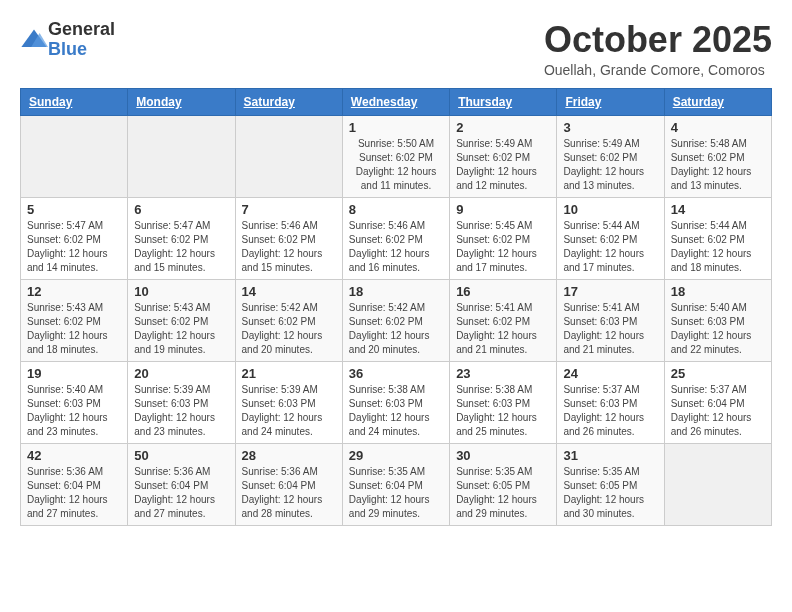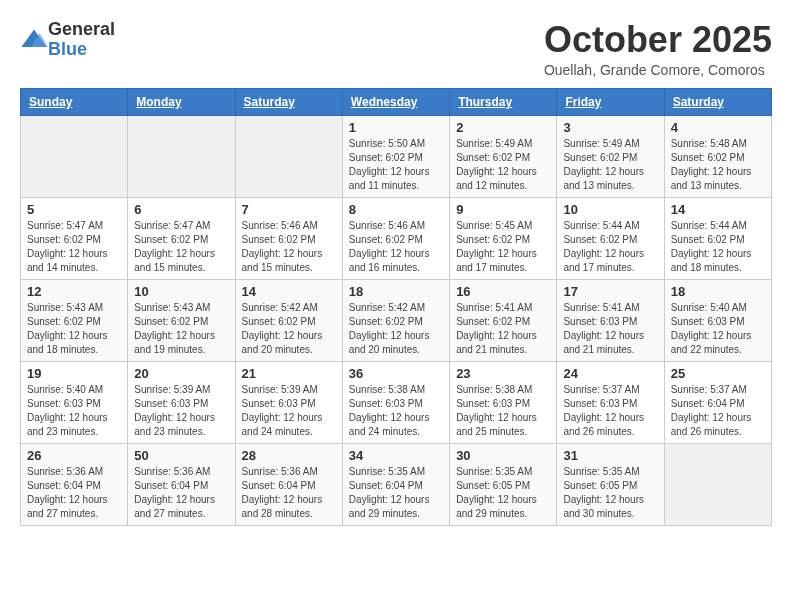--- a/index.html
+++ b/index.html
@@ -131,21 +131,21 @@
         <th>Saturday</th>
       </tr>
   </thead>
   <tbody id="calendar-body">
   <tr class="row-alt">
         <td class="empty-cell"></td>
         <td class="empty-cell"></td>
         <td class="empty-cell"></td>
         <td>
           <span class="day-num">1</span>
-          <div class="day-info" style="white-space: pre-line;">Sunrise: 5:50 AM
+          <div class="day-info" style="white-space: pre-line; text-align: center;">Sunrise: 5:50 AM
 Sunset: 6:02 PM
 Daylight: 12 hours
 and 11 minutes.</div>
         </td>
         <td>
           <span class="day-num">2</span>
           <div class="day-info" style="white-space: pre-line;">Sunrise: 5:49 AM
 Sunset: 6:02 PM
 Daylight: 12 hours
 and 12 minutes.</div>
@@ -313,42 +313,42 @@
         <td>
           <span class="day-num">25</span>
           <div class="day-info" style="white-space: pre-line;">Sunrise: 5:37 AM
 Sunset: 6:04 PM
 Daylight: 12 hours
 and 26 minutes.</div>
         </td>
       </tr>
       <tr class="row-alt">
         <td>
-          <span class="day-num">26</span>
+          <span class="day-num">42</span>
           <div class="day-info" style="white-space: pre-line;">Sunrise: 5:36 AM
 Sunset: 6:04 PM
 Daylight: 12 hours
 and 27 minutes.</div>
         </td>
         <td>
           <span class="day-num">50</span>
           <div class="day-info" style="white-space: pre-line;">Sunrise: 5:36 AM
 Sunset: 6:04 PM
 Daylight: 12 hours
 and 27 minutes.</div>
         </td>
         <td>
           <span class="day-num">28</span>
           <div class="day-info" style="white-space: pre-line;">Sunrise: 5:36 AM
 Sunset: 6:04 PM
 Daylight: 12 hours
 and 28 minutes.</div>
         </td>
         <td>
-          <span class="day-num">34</span>
+          <span class="day-num">29</span>
           <div class="day-info" style="white-space: pre-line;">Sunrise: 5:35 AM
 Sunset: 6:04 PM
 Daylight: 12 hours
 and 29 minutes.</div>
         </td>
         <td>
           <span class="day-num">30</span>
           <div class="day-info" style="white-space: pre-line;">Sunrise: 5:35 AM
 Sunset: 6:05 PM
 Daylight: 12 hours

